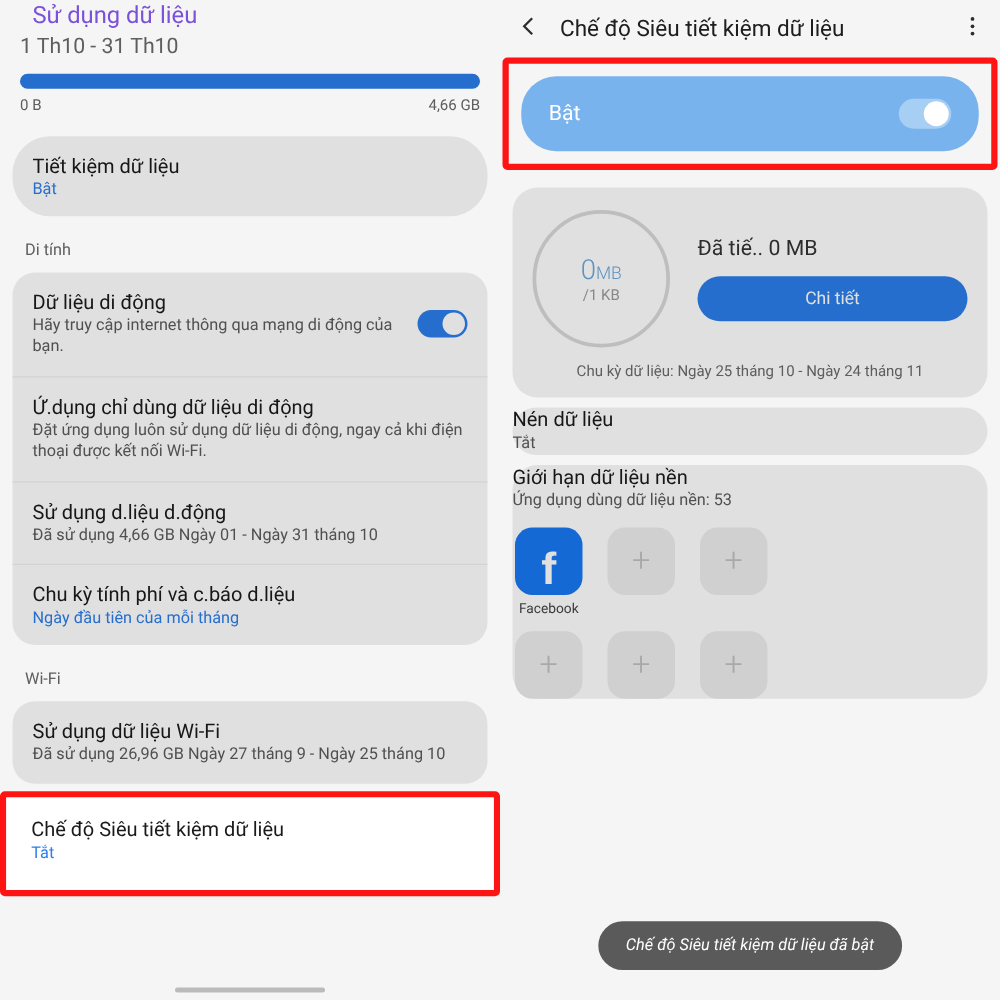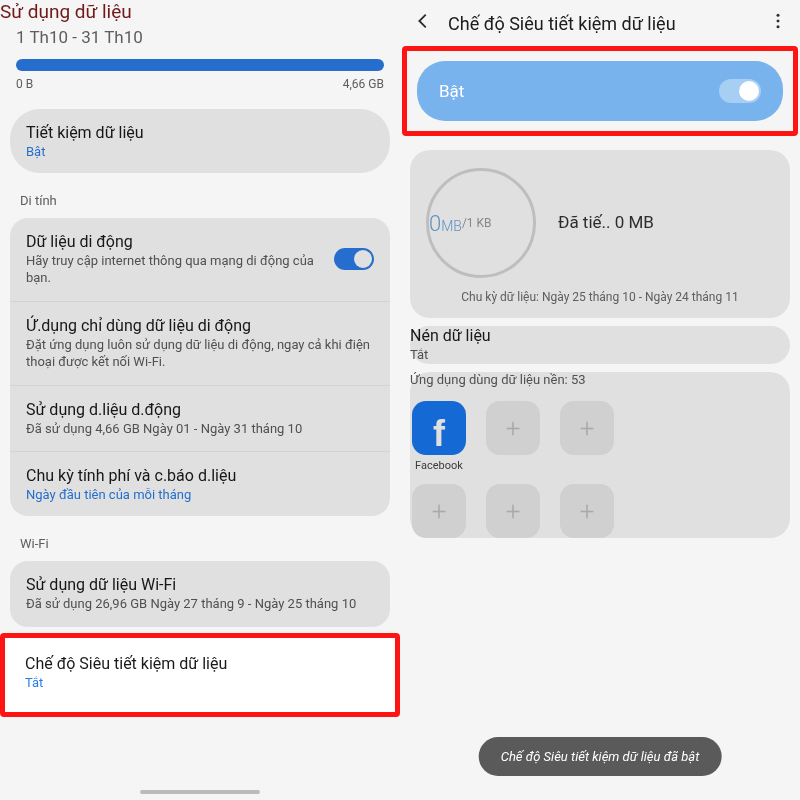--- a/index.html
+++ b/index.html
@@ -13,22 +13,22 @@
   }
   .screen {
     width: 400px;
     height: 800px;
     background: #f5f5f5;
     position: relative;
     overflow: hidden;
   }
   .dim { filter: brightness(0.88); }
   .header {
-    padding: 0 0 4px;
-    color: #7f1d1d;
+    padding: 0 26px 4px;
+    color: #8b5cf6;
     font-size: 19px;
     font-weight: 400;
   }
   .caption {
     padding: 0 16px 8px;
     color: #6b6b6b;
     font-size: 17px;
   }
   .progress-bar {
     margin: 4px 16px 6px;
@@ -88,21 +88,21 @@
   }
   .toggle-white::after {
     content: ''; position: absolute; right: 2px; top: 2px; width: 20px; height: 20px; background: #fff; border-radius: 50%;
   }
   .usage-card {
     background: #fff; border-radius: 20px; margin: 14px 10px 6px; padding: 18px 16px 14px;
   }
   .usage-row { display: flex; align-items: center; gap: 22px; }
   .circle {
     width: 110px; height: 110px; border: 3px solid #d8d8d8; border-radius: 50%;
-    display: flex; flex-direction: row; align-items: center; justify-content: flex-start;
+    display: flex; flex-direction: column; align-items: center; justify-content: center;
     flex-shrink: 0;
   }
   .circ-big { font-size: 22px; color: #6aa6de; font-weight: 300; }
   .circ-big .unit { font-size: 14px; }
   .circ-small { font-size: 12px; color: #999; }
   .usage-stats { flex: 1; }
   .stat-line { font-size: 17px; color: #333; margin-bottom: 2px; }
   .detail-btn {
     margin-top: 12px; background: #2b7de9; color: #fff; border-radius: 20px;
     text-align: center; padding: 10px 0; font-size: 14px;
@@ -225,31 +225,33 @@
     <div class="usage-card">
       <div class="usage-row">
         <div class="circle">
           <div class="circ-big">
             <span>0</span><span class="unit">MB</span>
           </div>
           <div class="circ-small">/1 KB</div>
         </div>
         <div class="usage-stats">
           <div class="stat-line">Đã tiế.. 0 MB</div>
+          <div class="detail-btn">Chi tiết</div>
         </div>
       </div>
       <div class="cycle">Chu kỳ dữ liệu: Ngày 25 tháng 10 - Ngày 24 tháng 11</div>
     </div>
 
     <div class="compress-card">
       <div class="card-title">Nén dữ liệu</div>
       <div class="card-sub">Tắt</div>
     </div>
 
     <div class="limit-card">
+      <div class="card-title">Giới hạn dữ liệu nền</div>
       <div class="card-sub">Ứng dụng dùng dữ liệu nền: 53</div>
       <div class="apps-row">
         <div class="app-tile">
           <div class="app-ic fb">
               <span class="fb-f">f</span>
             </div>
           <div class="app-label">Facebook</div>
         </div>
         <div class="app-tile">
             <div class="app-ic plus-tile">+</div>

